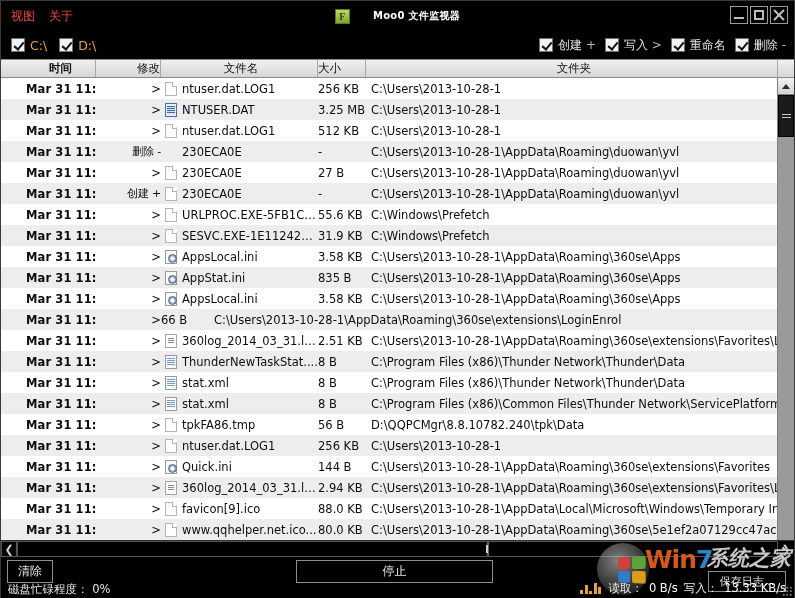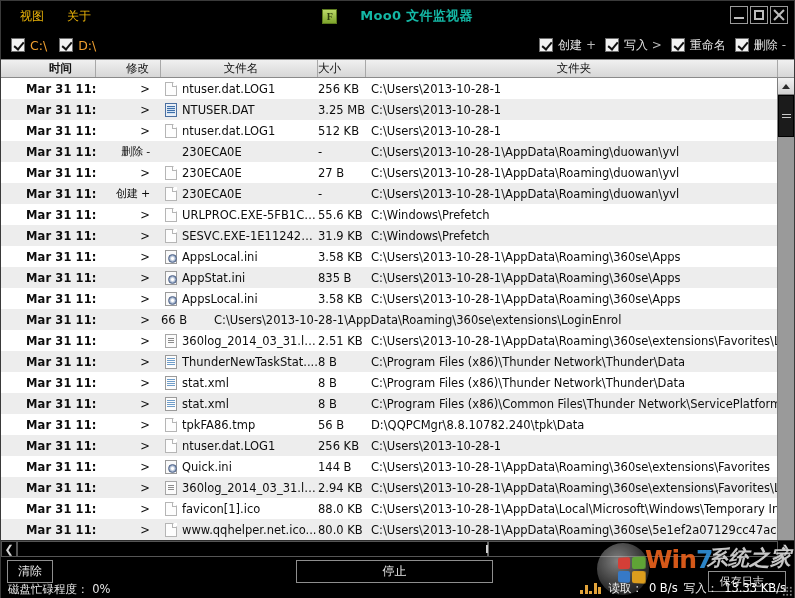--- a/index.html
+++ b/index.html
@@ -25,25 +25,24 @@
     display: flex;
     align-items: center;
   }
   .menubar {
     display: flex;
     gap: 14px;
     padding-left: 10px;
     z-index: 3;
   }
   .menu-item {
-    color: #eab308;
+    color: #ef4444;
     font-size: 12px;
     line-height: 14px;
     cursor: default;
-    margin-left: 9px;
   }
   .title-center {
     position: absolute;
     left: 0; right: 0;
     top: 0; height: 30px;
     display: flex;
     align-items: center;
     justify-content: center;
     gap: 7px;
     pointer-events: none;
@@ -53,22 +52,22 @@
     background: linear-gradient(#bcd96a, #7fa52c);
     border: 1px solid #5d7b1e;
     color: #2d3d0c;
     font-size: 10px;
     font-weight: bold;
     line-height: 13px;
     text-align: center;
     font-family: "Liberation Serif", serif;
   }
   .app-title {
-    color: #14b8a6;
-    font-size: 13px;
+    color: #ffffff;
+    font-size: 10px;
     font-weight: bold;
     letter-spacing: .3px;
     margin-left: 16px;
   }
   .wincontrols {
     position: absolute;
     right: 6px; top: 5px;
     display: flex;
     gap: 2px;
     z-index: 3;
@@ -165,21 +164,21 @@
     height: 21px;
     font-size: 11.5px;
     color: #0d0d0d;
     white-space: nowrap;
     cursor: default;
   }
   .row.alt { background: #ededed; }
   .row.norm { background: #ffffff; }
   .cell { height: 100%; display: flex; align-items: center; overflow: hidden; }
   .c-time { width: 95px; padding-left: 25px; letter-spacing: .1px; font-weight: bold; }
-  .c-mod  { width: 65px; justify-content: flex-end; padding-right: 11px; }
+  .c-mod  { width: 65px; justify-content: flex-end; }
   .c-name { width: 157px; padding-left: 4px; gap: 5px; }
   .c-size { width: 48px; justify-content: flex-start; }
   .c-dir  { flex: 1; padding-left: 5px; }
   .c-mod.act { font-size: 11px; letter-spacing: -.2px; }
 
   .fname { overflow: hidden; text-overflow: ellipsis; }
 
   
   .ficon { width: 12px; height: 14px; position: relative; flex: 0 0 auto; }
   .ficon.blank {
@@ -681,21 +680,21 @@
             <span class="fname">360log_2014_03_31.log</span>
           </div>
           <div class="cell c-size">2.94 KB</div>
           <div class="cell c-dir">C:\Users\2013-10-28-1\AppData\Roaming\360se\extensions\Favorites\Log</div>
         </div>
         <div class="row norm">
           <div class="cell c-time">Mar 31  11:57 23</div>
           <div class="cell c-mod">&gt;</div>
           <div class="cell c-name">
             <span class="ficon blank"></span>
-            <span class="fname">favicon[1].ico</span>
+            <span class="fname">favicon[9].ico</span>
           </div>
           <div class="cell c-size">88.0 KB</div>
           <div class="cell c-dir">C:\Users\2013-10-28-1\AppData\Local\Microsoft\Windows\Temporary Intern</div>
         </div>
         <div class="row alt">
           <div class="cell c-time">Mar 31  11:57 23</div>
           <div class="cell c-mod">&gt;</div>
           <div class="cell c-name">
             <span class="ficon blank"></span>
             <span class="fname">www.qqhelper.net.ico...</span>

